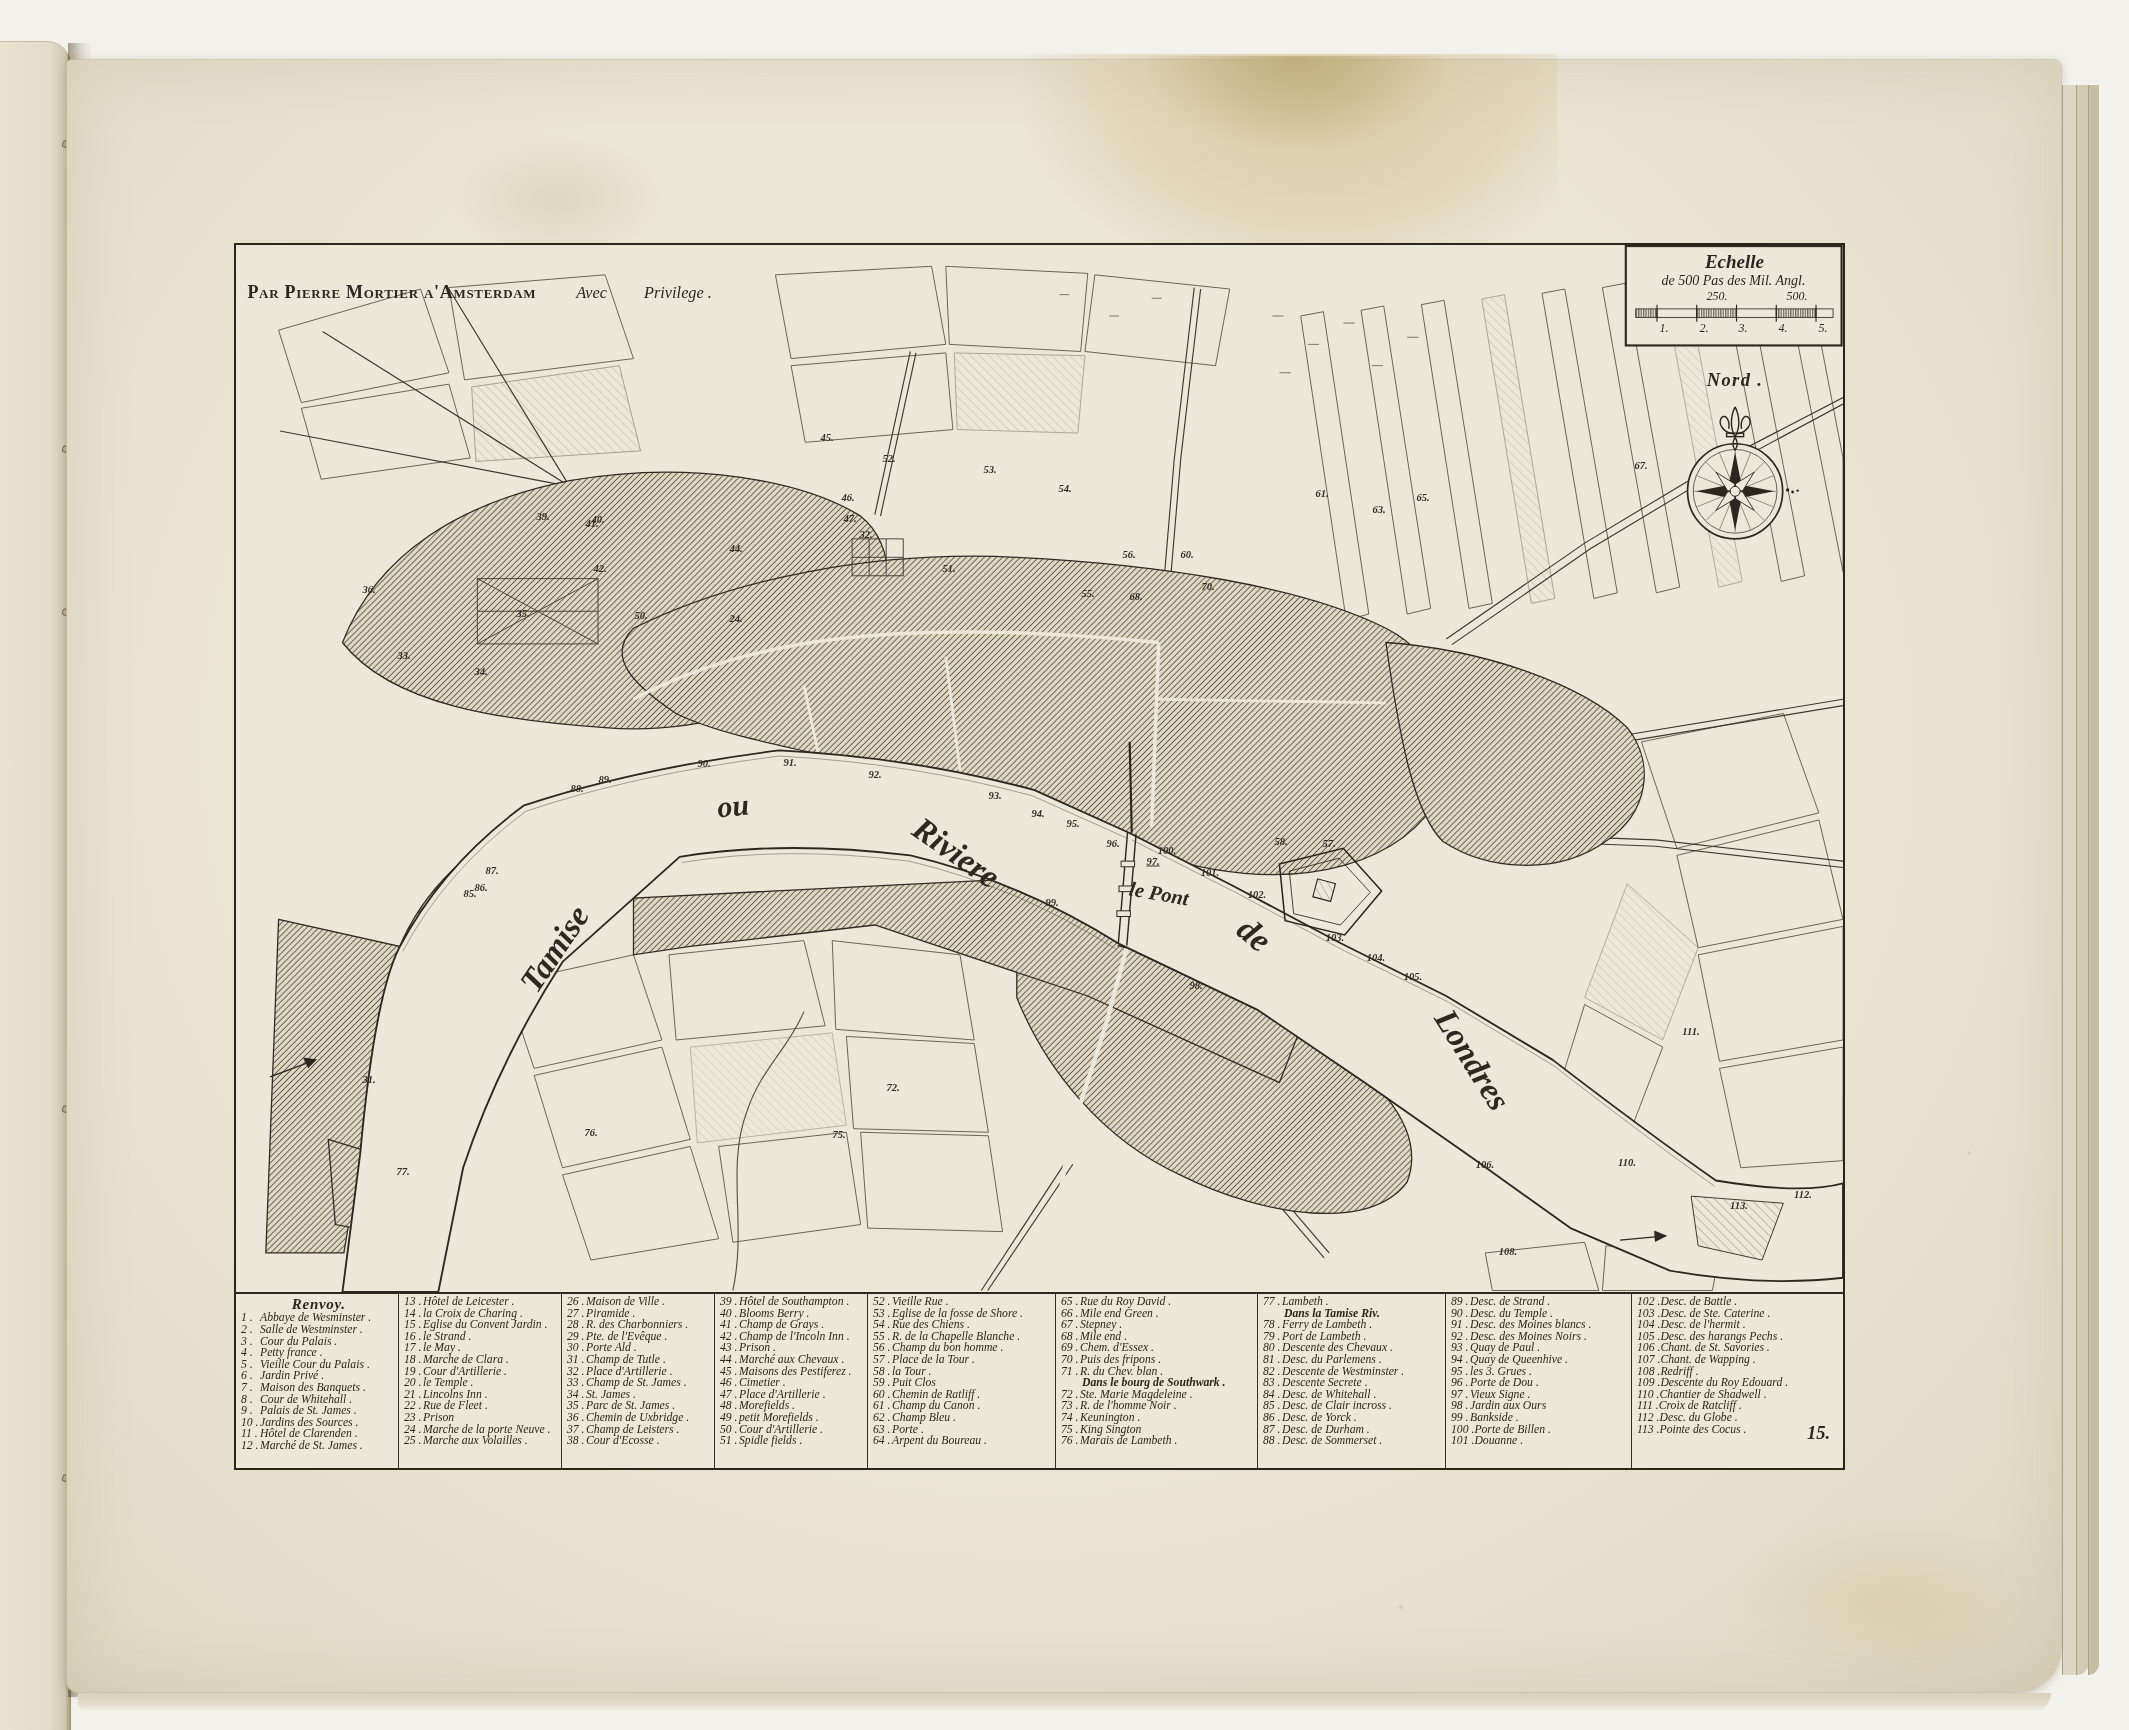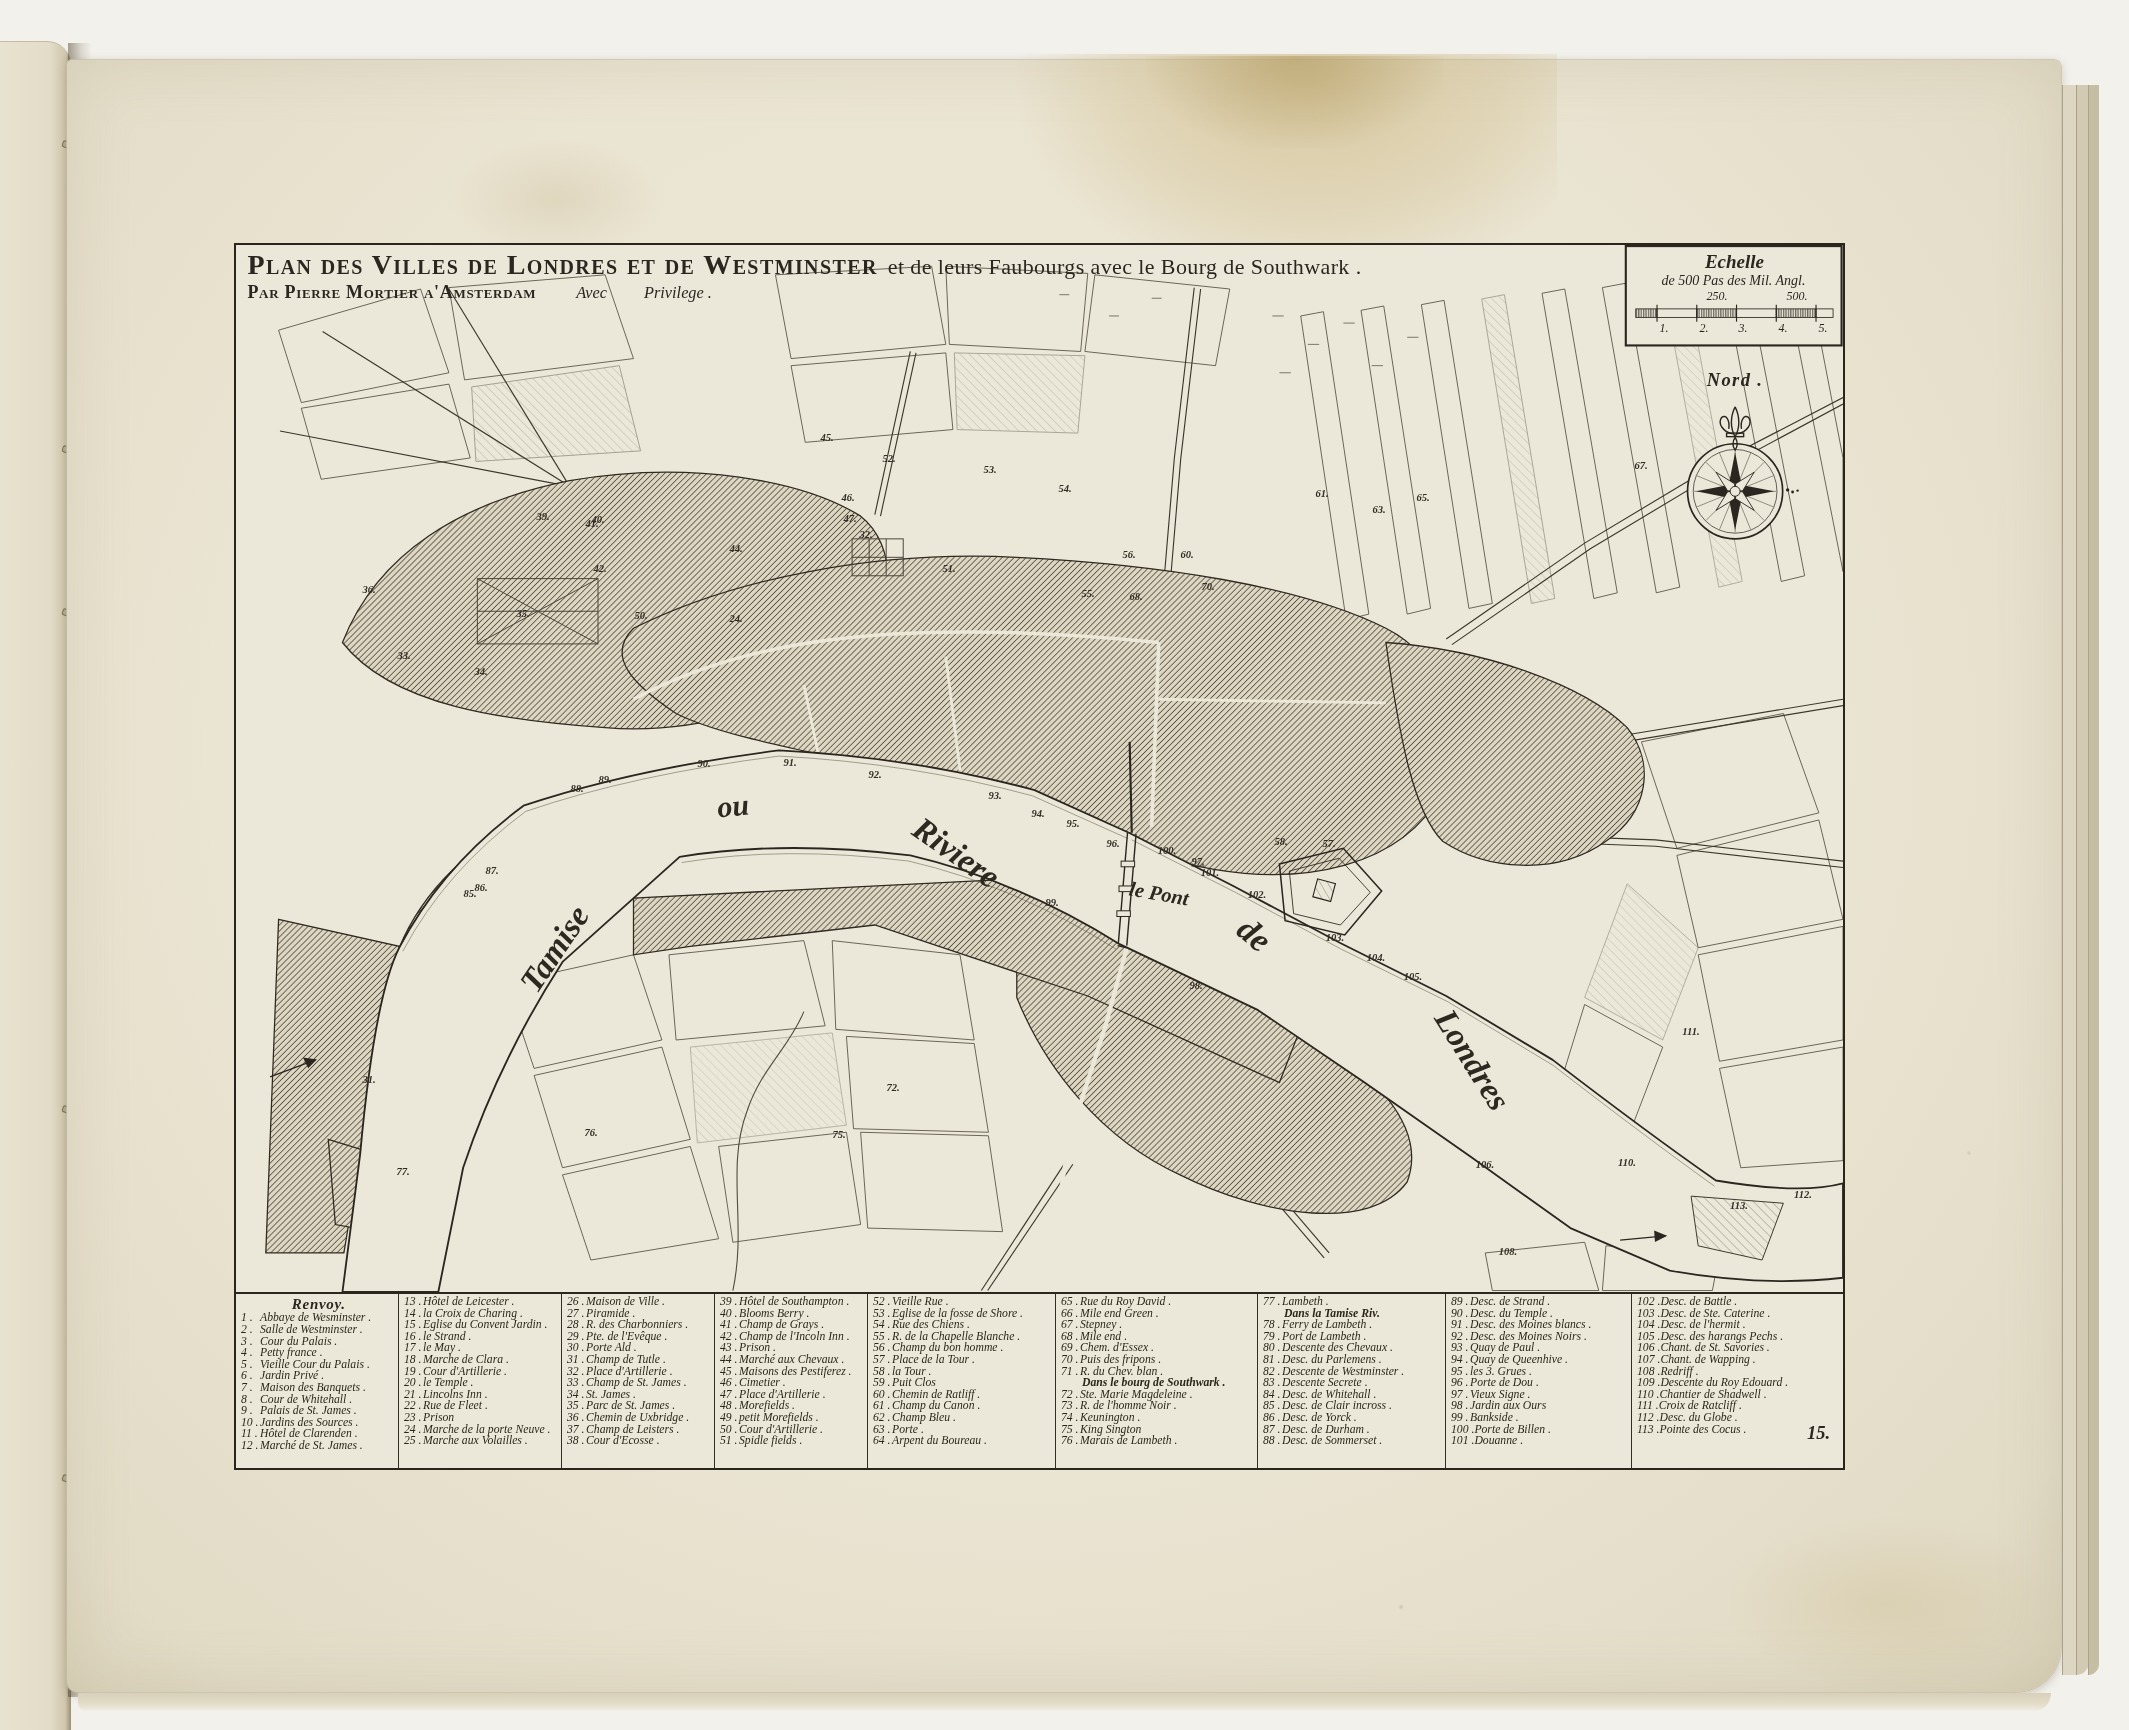--- a/index.html
+++ b/index.html
@@ -296,23 +296,20 @@
           <g stroke="#2b2720" stroke-width="1.6">
             <line x1="2002" y1="84" x2="2002" y2="108"></line>
               <line x1="2058" y1="84" x2="2058" y2="108"></line>
             <line x1="2114" y1="84" x2="2114" y2="108"></line>
               <line x1="2170" y1="84" x2="2170" y2="108"></line>
             <line x1="2226" y1="84" x2="2226" y2="108"></line>
           </g>
         </g>
       </svg>
 
-      <div class="title-row">
-        <span class="t-caps">Plan des Villes de Londres et de Westminster</span><span class="t-rest">et de leurs Faubourgs avec le Bourg de Southwark .</span>
-      </div>
       <div class="byline">
         <span class="b-caps">Par Pierre Mortier a'Amsterdam</span><span class="b-it b-avec">Avec</span><span class="b-it b-priv">Privilege .</span>
       </div>
 
       <div class="scale-title">Echelle</div>
       <div class="scale-sub">de 500 Pas des Mil. Angl.</div>
       <div id="scale-labels">
           <div class="scale-lab" style="left: 1481px; top: 45px;">250.</div>
           <div class="scale-lab" style="left: 1561px; top: 45px;">500.</div>
           <div class="scale-lab" style="left: 1428px; top: 77px;">1.</div>
@@ -368,21 +365,21 @@
           <div class="mapnum" style="left: 256px; top: 625px; text-align: right;">87.</div>
           <div class="mapnum" style="left: 341px; top: 543px;">88.</div>
           <div class="mapnum" style="left: 369px; top: 534px;">89.</div>
           <div class="mapnum" style="left: 468px; top: 518px;">90.</div>
           <div class="mapnum" style="left: 554px; top: 517px;">91.</div>
           <div class="mapnum" style="left: 639px; top: 529px;">92.</div>
           <div class="mapnum" style="left: 759px; top: 550px;">93.</div>
           <div class="mapnum" style="left: 802px; top: 568px;">94.</div>
           <div class="mapnum" style="left: 837px; top: 578px;">95.</div>
           <div class="mapnum" style="left: 877px; top: 598px;">96.</div>
-          <div class="mapnum" style="left: 962px; top: 616px; text-decoration: underline;">97.</div>
+          <div class="mapnum" style="left: 917px; top: 616px; text-decoration: underline;">97.</div>
           <div class="mapnum" style="left: 816px; top: 657px;">99.</div>
           <div class="mapnum" style="left: 960px; top: 740px;">98.</div>
           <div class="mapnum" style="left: 931px; top: 605px;">100.</div>
           <div class="mapnum" style="left: 974px; top: 627px;">101.</div>
           <div class="mapnum" style="left: 1021px; top: 649px;">102.</div>
           <div class="mapnum" style="left: 1099px; top: 692px;">103.</div>
           <div class="mapnum" style="left: 1140px; top: 712px;">104.</div>
           <div class="mapnum" style="left: 1177px; top: 731px;">105.</div>
           <div class="mapnum" style="left: 1249px; top: 919px;">106.</div>
           <div class="mapnum" style="left: 1272px; top: 1006px;">108.</div>

